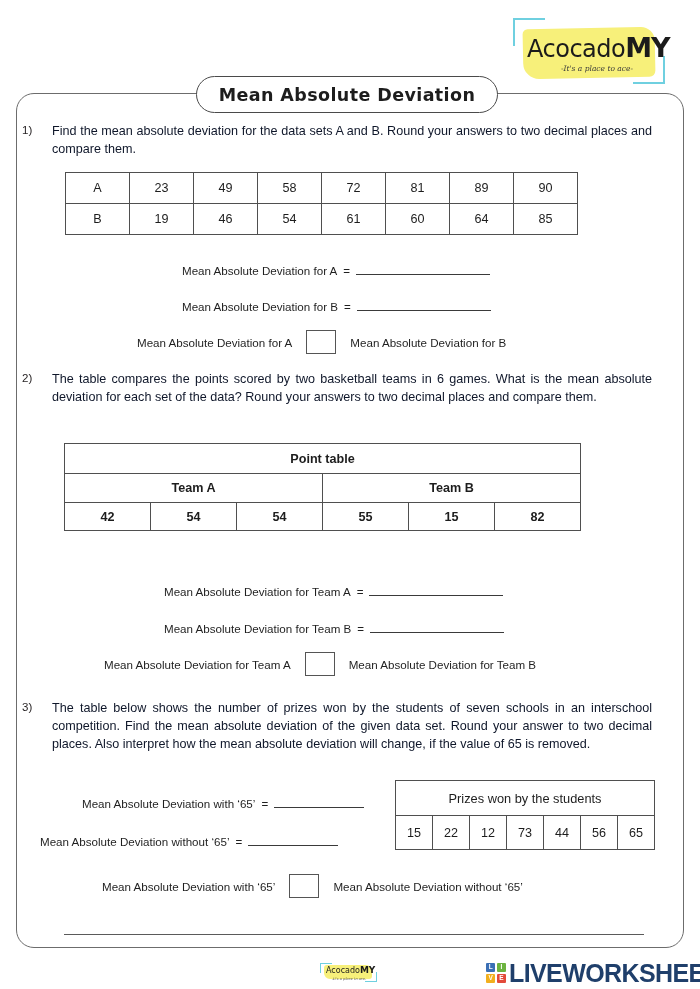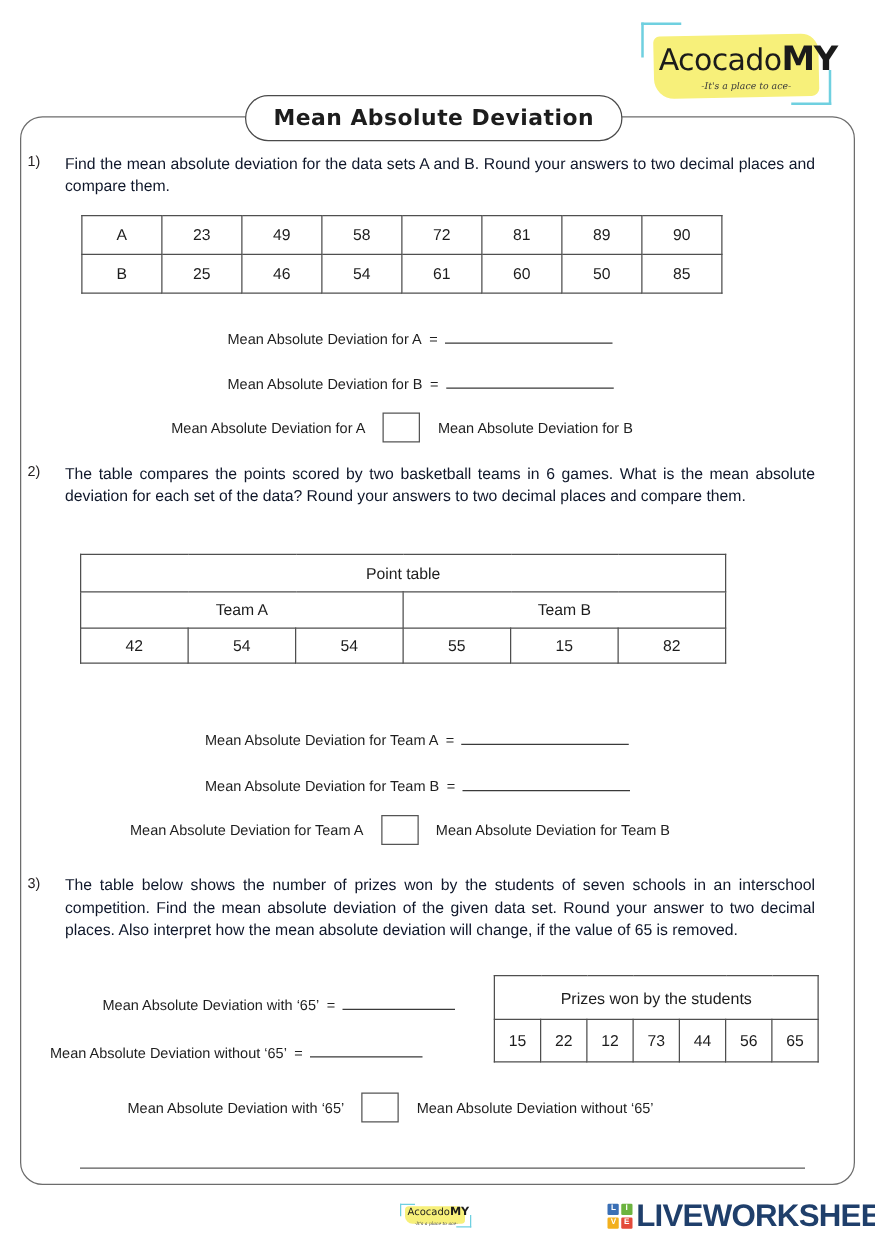--- a/index.html
+++ b/index.html
@@ -154,21 +154,21 @@
     padding: 0;
   }
 
   
   #tbl-q1 { left: 65px; top: 172px; }
   #tbl-q1 td { width: 63px; height: 30px; }
   #tbl-q1 td.lbl { width: 63px; }
 
   
   #tbl-q2 { left: 64px; top: 443px; }
-  #tbl-q2 td { width: 85px; height: 27px; }
+  #tbl-q2 td { width: 85px; height: 27px; font-weight: bold; }
   #tbl-q2 td.title-row { height: 29px; }
   #tbl-q2 td.team-row { height: 28px; }
 
   
   #tbl-q3 { left: 395px; top: 780px; }
   #tbl-q3 td { width: 36px; height: 33px; margin-top: 34px; }
   #tbl-q3 td.caption { height: 34px; font-size: 12.8px; }
 
   
   .ans-row {
@@ -346,26 +346,26 @@
       <td>23</td>
       <td>49</td>
       <td>58</td>
       <td>72</td>
       <td>81</td>
       <td>89</td>
       <td>90</td>
     </tr>
     <tr>
       <td class="lbl">B</td>
-      <td>25</td>
+      <td>19</td>
       <td>46</td>
       <td>54</td>
       <td>61</td>
       <td>60</td>
-      <td>50</td>
+      <td>64</td>
       <td>85</td>
     </tr>
   </tbody>
 </table>
 
 <div class="ans-row" id="q1-a1">
   <span class="ans-label">Mean Absolute Deviation for A</span>
   <span class="ans-eq">=</span>
   <span class="ans-blank"></span>
 </div>

